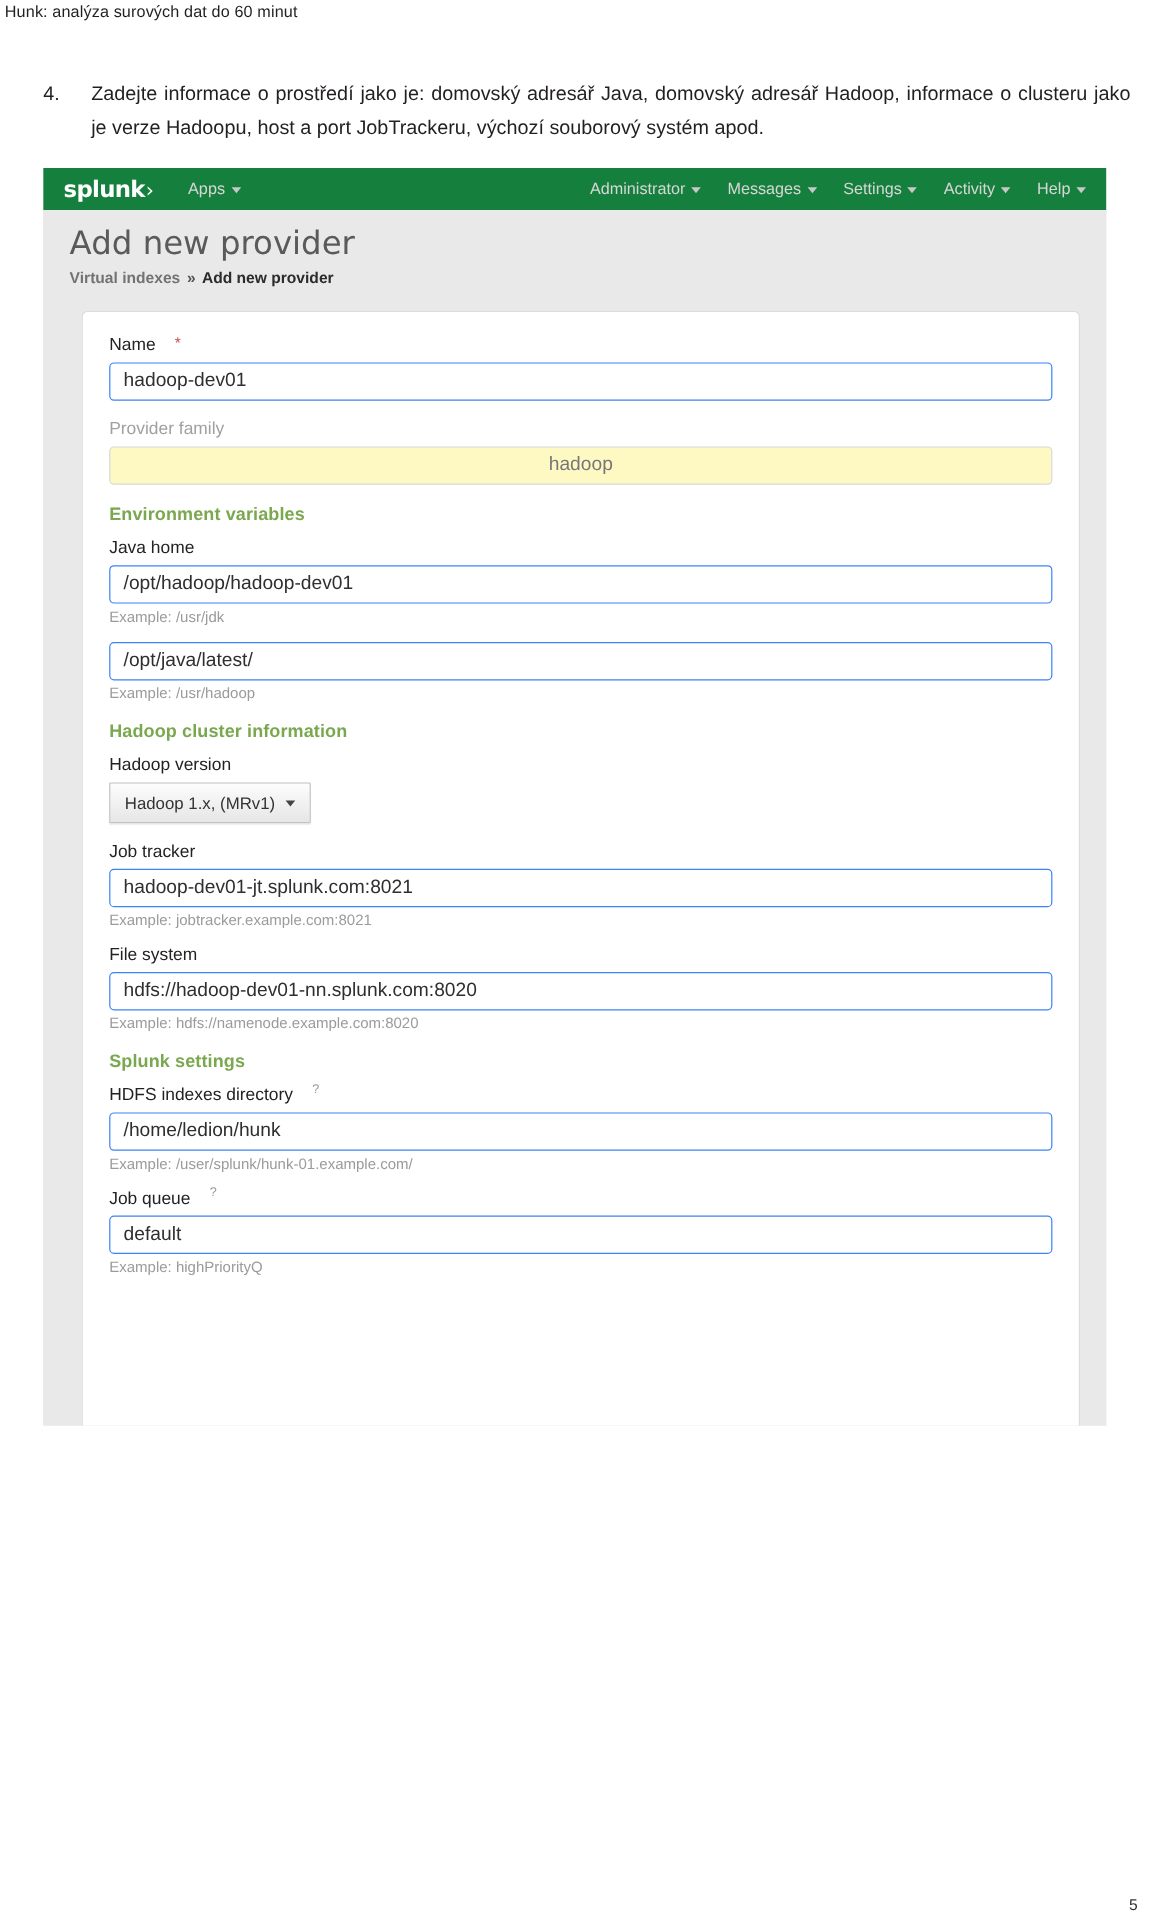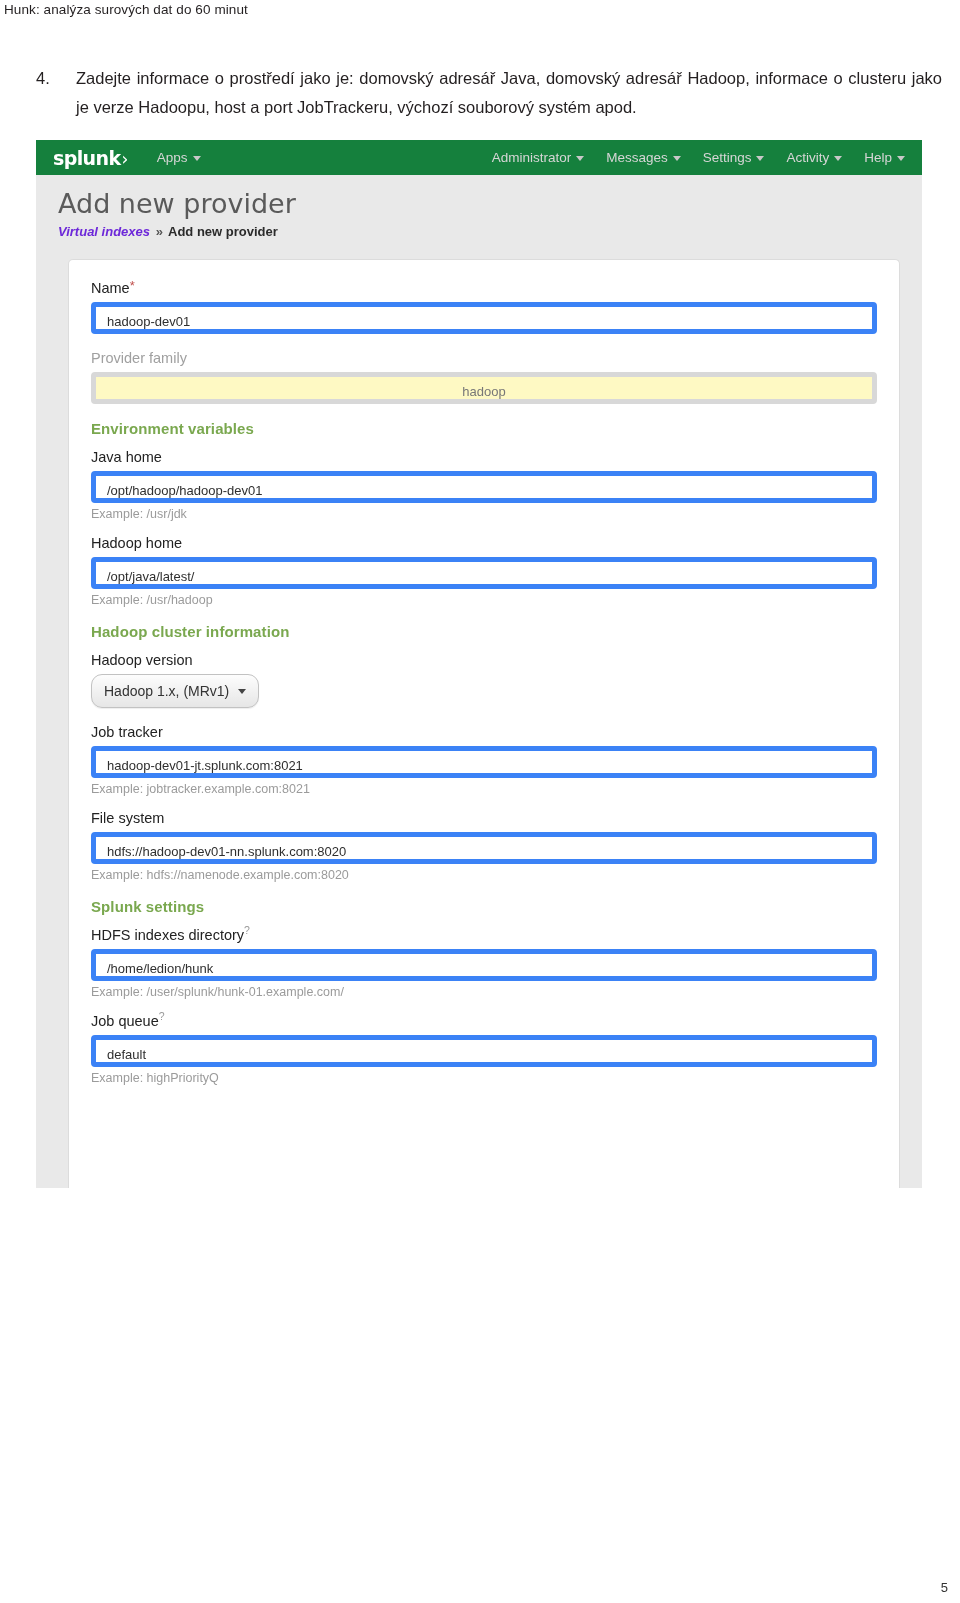--- a/index.html
+++ b/index.html
@@ -124,21 +124,21 @@
     color: #5a5a5a;
     line-height: 34px;
     font-family: "DejaVu Sans", sans-serif;
   }
   .breadcrumb {
     font-size: 13px;
     font-weight: bold;
     margin-top: 3px;
     color: #333333;
   }
-  .breadcrumb .crumb-link { color: #6d28d9; font-style: italic; }
+  .breadcrumb .crumb-link { color: #737373; }
   .breadcrumb .crumb-sep { color: #555555; margin: 0 2px; font-weight: bold; }
   .breadcrumb .crumb-cur { color: #2b2b2b; }
 
   
   .page-canvas {
     background: #e9e9e9;
     padding: 10px 0 0 0;
     height: 100%;
   }
   .form-card {
@@ -154,38 +154,38 @@
   }
 
   
   .field { margin-bottom: 6px; }
   .field-label {
     font-size: 14.5px;
     color: #222222;
     margin-bottom: 6px;
     display: flex;
     align-items: flex-start;
-    gap: 0;
+    gap: 16px;
   }
   .req-star { color: #c0504d; font-size: 13px; line-height: 12px; }
   .help-q {
     color: #9a9a9a;
     font-size: 10.5px;
     position: relative;
     top: -3px;
     cursor: help;
   }
   .text-input {
     width: 100%;
     box-sizing: border-box;
     height: 32px;
-    border: 5px solid #3b82f6;
+    border: 1px solid #3b82f6;
     border-radius: 4px;
     background: #ffffff;
-    font-size: 13px;
+    font-size: 16px;
     color: #2f2f2f;
     padding: 0 11px;
     line-height: 30px;
     font-family: "Liberation Sans", sans-serif;
     display: block;
   }
   .text-input.disabled {
     background: #fef9c3;
     color: #777777;
     text-align: center;
@@ -209,21 +209,21 @@
     margin: 16px 0 12px 0;
     letter-spacing: 0.1px;
   }
   .dropdown-btn {
     display: inline-flex;
     align-items: center;
     gap: 9px;
     height: 32px;
     padding: 0 12px;
     border: 1px solid #c2c2c2;
-    border-radius: 11px;
+    border-radius: 1px;
     background: linear-gradient(#fdfdfd, #e6e6e6);
     font-size: 14px;
     color: #333333;
     box-shadow: 0 1px 1px rgba(0,0,0,0.07);
   }
   .dropdown-btn .caret {
     display: inline-block;
     width: 0; height: 0;
     border-left: 4px solid transparent;
     border-right: 4px solid transparent;
@@ -322,23 +322,20 @@
 
       <div class="field">
         <div class="field-label">
           <span>Java home</span>
         </div>
         <div class="text-input">/opt/hadoop/hadoop-dev01</div>
         <div class="hint">Example: /usr/jdk</div>
       </div>
 
       <div class="field">
-        <div class="field-label">
-          <span>Hadoop home</span>
-        </div>
         <div class="text-input">/opt/java/latest/</div>
         <div class="hint">Example: /usr/hadoop</div>
       </div>
 
       <div class="section-head">Hadoop cluster information</div>
 
       <div class="field">
         <div class="field-label">
           <span>Hadoop version</span>
         </div>

